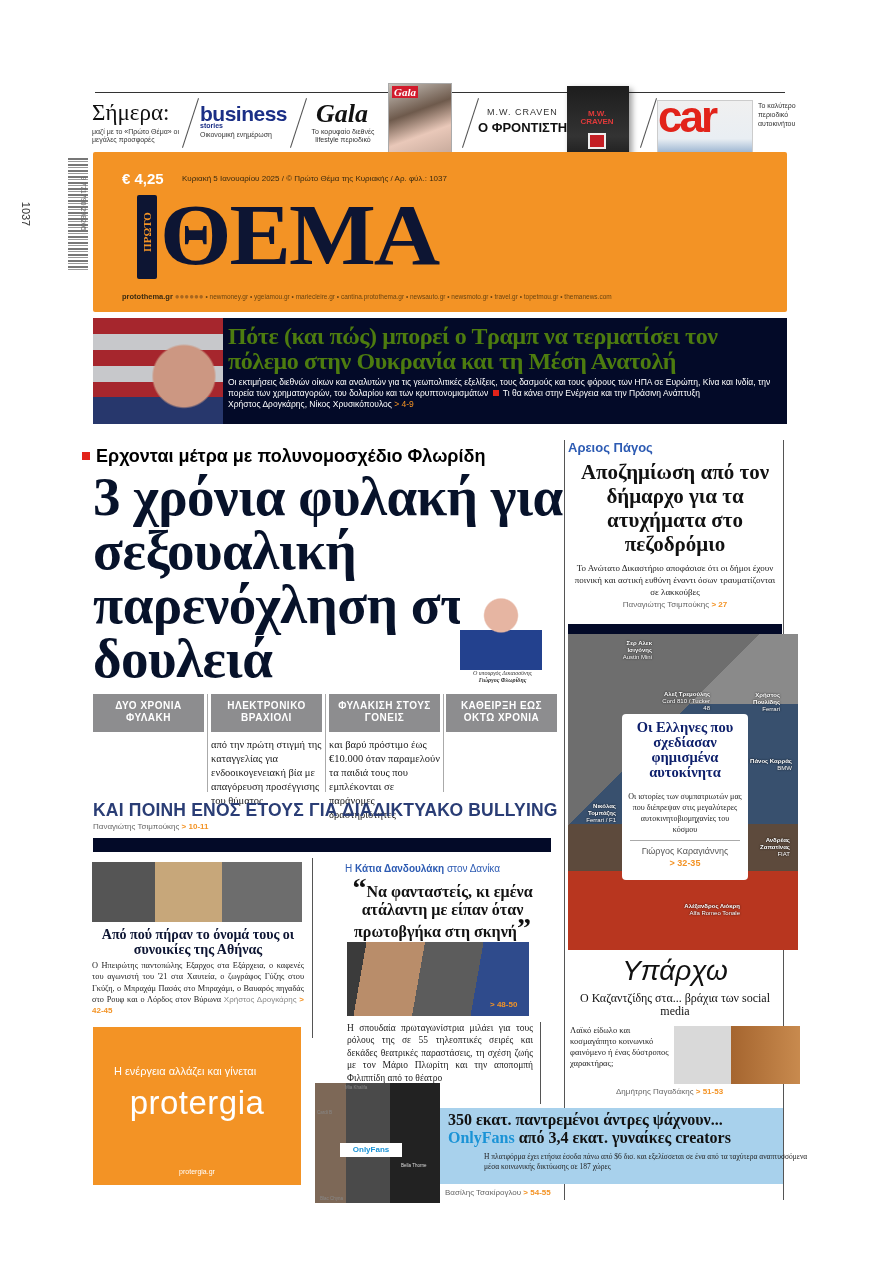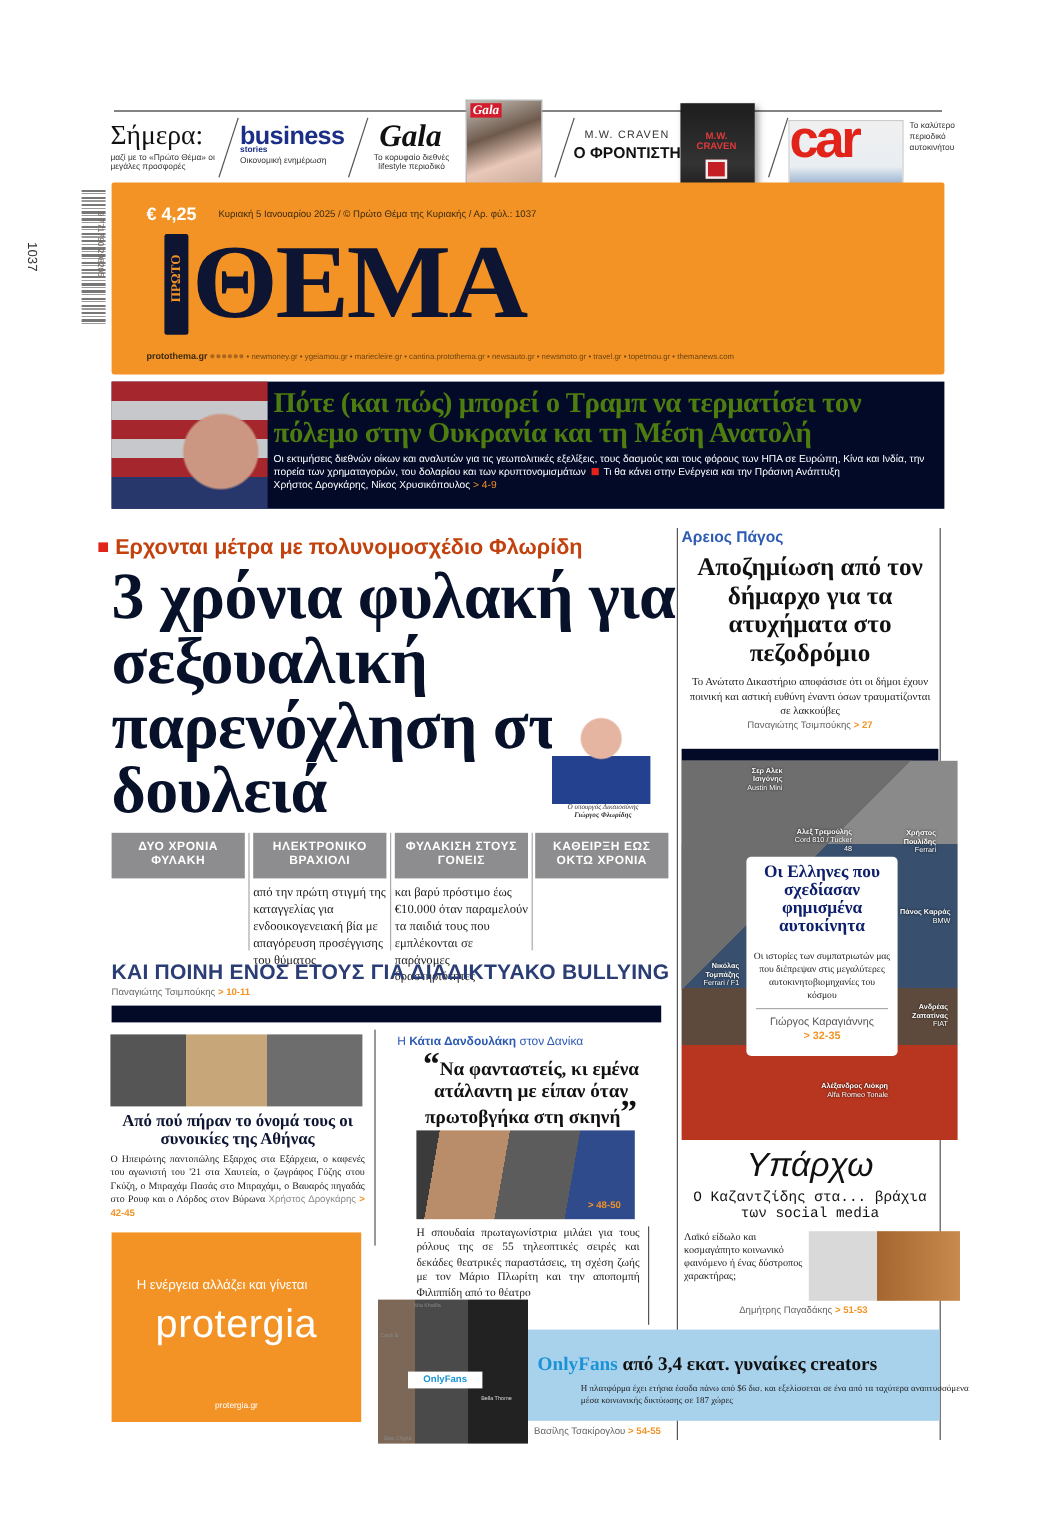--- a/index.html
+++ b/index.html
@@ -48,21 +48,21 @@
   .issue-side { left: 14px; top: 208px; font-size: 11px; color: #333; transform: rotate(90deg); }
 
   
   .banner { left: 93px; top: 318px; width: 694px; height: 106px; background: #030a28; overflow: hidden; }
   .banner-photo { left: 93px; top: 318px; width: 130px; height: 106px; background: radial-gradient(circle at 70% 55%,#e2a78c 0 28%,transparent 30%), linear-gradient(180deg,#b82a2e 0 15%,#ddd 15% 30%,#b82a2e 30% 45%,#ddd 45% 60%,#b82a2e 60% 75%,#2b3c74 75%); opacity: .9; }
   .banner-title { left: 228px; top: 324px; width: 555px; font-size: 24px; line-height: 25px; color: #4d7c0f; font-weight: bold; letter-spacing: -0.4px; }
   .banner-text { left: 228px; top: 377px; width: 560px; font-size: 8.5px; line-height: 11px; color: #fff; }
   .red-sq { display: inline-block; width: 6px; height: 6px; background: #e2231a; margin: 0 2px; }
 
   
-  .kicker { left: 80px; top: 446px; font-size: 18px; font-weight: bold; color: #c2410c; white-space: nowrap; text-align: center; }
+  .kicker { left: 80px; top: 446px; font-size: 18px; font-weight: bold; color: #000000; white-space: nowrap; text-align: center; }
   .kicker .red-sq { width: 8px; height: 8px; margin-right: 6px; vertical-align: 2px; }
   .headline { left: 93px; top: 470px; width: 470px; font-size: 55px; line-height: 54px; font-weight: bold; color: #07122a; letter-spacing: -0.5px; }
   .minister-photo { left: 460px; top: 582px; width: 82px; height: 88px; background: radial-gradient(circle at 50% 38%,#e6b5a2 0 24%,transparent 26%), linear-gradient(180deg,#fff 0 55%,#23418e 55%); }
   .minister-cap { left: 455px; top: 670px; width: 95px; font-size: 6px; line-height: 7px; font-style: italic; text-align: center; color: #333; }
 
   .box4 { top: 694px; width: 111px; }
   .box4-head { height: 38px; background: #8d8d8f; color: #fff; font-size: 10px; font-weight: bold; text-align: center; padding-top: 6px; line-height: 12px; letter-spacing: 0.5px; }
   .box4-body { margin-top: 6px; font-size: 10.5px; line-height: 14px; color: #1a1a1a; }
   .vsep { width: 1px; background: #aaa; }
   .bullying { left: 93px; top: 800px; font-size: 17.5px; font-weight: bold; color: #2a3d75; white-space: nowrap; letter-spacing: 0.2px; }
@@ -84,36 +84,36 @@
       linear-gradient(180deg,#8a8a8a 0 22%,#38506e 22% 60%,#5d4a3c 60% 75%,#b8361f 75% 100%); }
   .cars-card { left: 622px; top: 714px; width: 126px; height: 166px; background: #fff; border-radius: 4px; }
   .cars-title { left: 622px; top: 720px; width: 126px; text-align: center; font-size: 14.5px; line-height: 15px; font-weight: bold; color: #0d1f6b; }
   .cars-text { left: 628px; top: 791px; width: 114px; text-align: center; font-size: 8px; line-height: 11px; color: #222; }
   .cars-rule { left: 630px; top: 840px; width: 110px; height: 1px; background: #aaa; }
   .cars-by { left: 622px; top: 846px; width: 126px; text-align: center; font-size: 9px; color: #555; }
   .cars-pg { left: 622px; top: 858px; width: 126px; text-align: center; font-size: 9px; color: #f39325; font-weight: bold; }
   .cap { font-size: 6px; line-height: 7px; color: #fff; font-weight: bold; text-align: right; text-shadow: 0 0 2px #000; }
 
   .yparxo { left: 568px; top: 955px; width: 214px; text-align: center; font-size: 28px; font-style: italic; color: #111; }
-  .yparxo-sub { left: 568px; top: 992px; width: 214px; text-align: center; font-size: 12px; line-height: 13px; color: #111; font-family: Liberation Mono, monospace; }
+  .yparxo-sub { left: 568px; top: 992px; width: 214px; text-align: center; font-size: 12px; line-height: 13px; color: #111; }
   .yparxo-text { left: 570px; top: 1025px; width: 100px; font-size: 8.5px; line-height: 11px; color: #222; }
   .yparxo-photo { left: 674px; top: 1026px; width: 126px; height: 58px; background: linear-gradient(90deg,#d9d9d9 0 45%,#a5652f 45%,#c88a4e 100%); }
   .yparxo-by { left: 570px; top: 1087px; margin-left: 46px; }
 
   
   .athens-photo { left: 92px; top: 862px; width: 210px; height: 60px; background: linear-gradient(90deg,#555 0 30%,#c7a77a 30% 62%,#6d6d6d 62%); }
   .athens-title { left: 88px; top: 927px; width: 220px; text-align: center; font-size: 14px; line-height: 15px; font-weight: bold; color: #0d1533; }
   .athens-text { left: 92px; top: 960px; width: 212px; font-size: 8.3px; line-height: 11.3px; color: #222; text-align: justify; }
   .ad { left: 93px; top: 1027px; width: 208px; height: 158px; background: #f39325; }
   .ad-tag { left: 93px; top: 1065px; width: 184px; text-align: center; font-size: 11px; color: #fff; }
   .ad-brand { left: 93px; top: 1084px; width: 208px; text-align: center; font-size: 33px; color: #fff; letter-spacing: 0.5px; }
   .ad-url { left: 93px; top: 1168px; width: 208px; text-align: center; font-size: 7px; color: #fff; }
 
   
-  .katia-kicker { left: 331px; top: 863px; font-size: 10px; color: #2d5bb3; white-space: nowrap; }
+  .katia-kicker { left: 345px; top: 863px; font-size: 10px; color: #2d5bb3; white-space: nowrap; }
   .katia-quote { left: 325px; top: 879px; width: 235px; font-size: 16px; line-height: 18px; font-weight: bold; color: #111; text-align: center; }
   .qmark { font-size: 28px; color: #111; font-weight: bold; }
   .katia-photo { left: 347px; top: 942px; width: 182px; height: 74px; background: linear-gradient(100deg,#3b3b3b 0 10%,#b98d6a 10% 40%,#5c5c5c 40% 70%,#2f4b8c 70%); }
   .katia-pg { left: 490px; top: 1000px; font-size: 8px; color: #f39325; font-weight: bold; }
   .katia-text { left: 347px; top: 1022px; width: 186px; font-size: 9.5px; line-height: 12.4px; color: #222; text-align: justify; }
 
   
   .of-box { left: 440px; top: 1108px; width: 343px; height: 76px; background: #a8d1ec; }
   .of-title { left: 448px; top: 1111px; width: 340px; font-size: 16px; line-height: 18px; font-weight: bold; color: #111; }
   .of-title .blue { color: #1a93d6; }
@@ -279,20 +279,20 @@
 <div class="abs vsep" style="left:540px;top:1022px;height:82px;background:#555"></div>
 
 <div class="abs of-box"></div>
 <div class="abs of-collage"></div>
 <div class="abs small-cap" style="left:345px;top:1085px">Mia Khalifa</div>
 <div class="abs small-cap" style="left:317px;top:1110px">Cardi B</div>
 <div class="abs small-cap" style="left:401px;top:1163px;color:#ddd">Bella Thorne</div>
 <div class="abs small-cap" style="left:320px;top:1196px">Blac Chyna</div>
 <div class="abs of-badge">OnlyFans</div>
 <div class="abs serif of-title">
-  <br>
+  <span>350 εκατ. παντρεμένοι άντρες ψάχνουν...</span><br>
   <span class="blue">OnlyFans</span><span> από 3,4 εκατ. γυναίκες creators</span>
 </div>
 <div class="abs serif of-text">Η πλατφόρμα έχει ετήσια έσοδα πάνω από $6 δισ. και εξελίσσεται σε ένα από τα ταχύτερα αναπτυσσόμενα μέσα κοινωνικής δικτύωσης σε 187 χώρες</div>
 <div class="abs byline of-by">
   <span>Βασίλης Τσακίρογλου</span>
   <span class="pg">&gt; 54-55</span>
 </div>
 
 </body></html>

